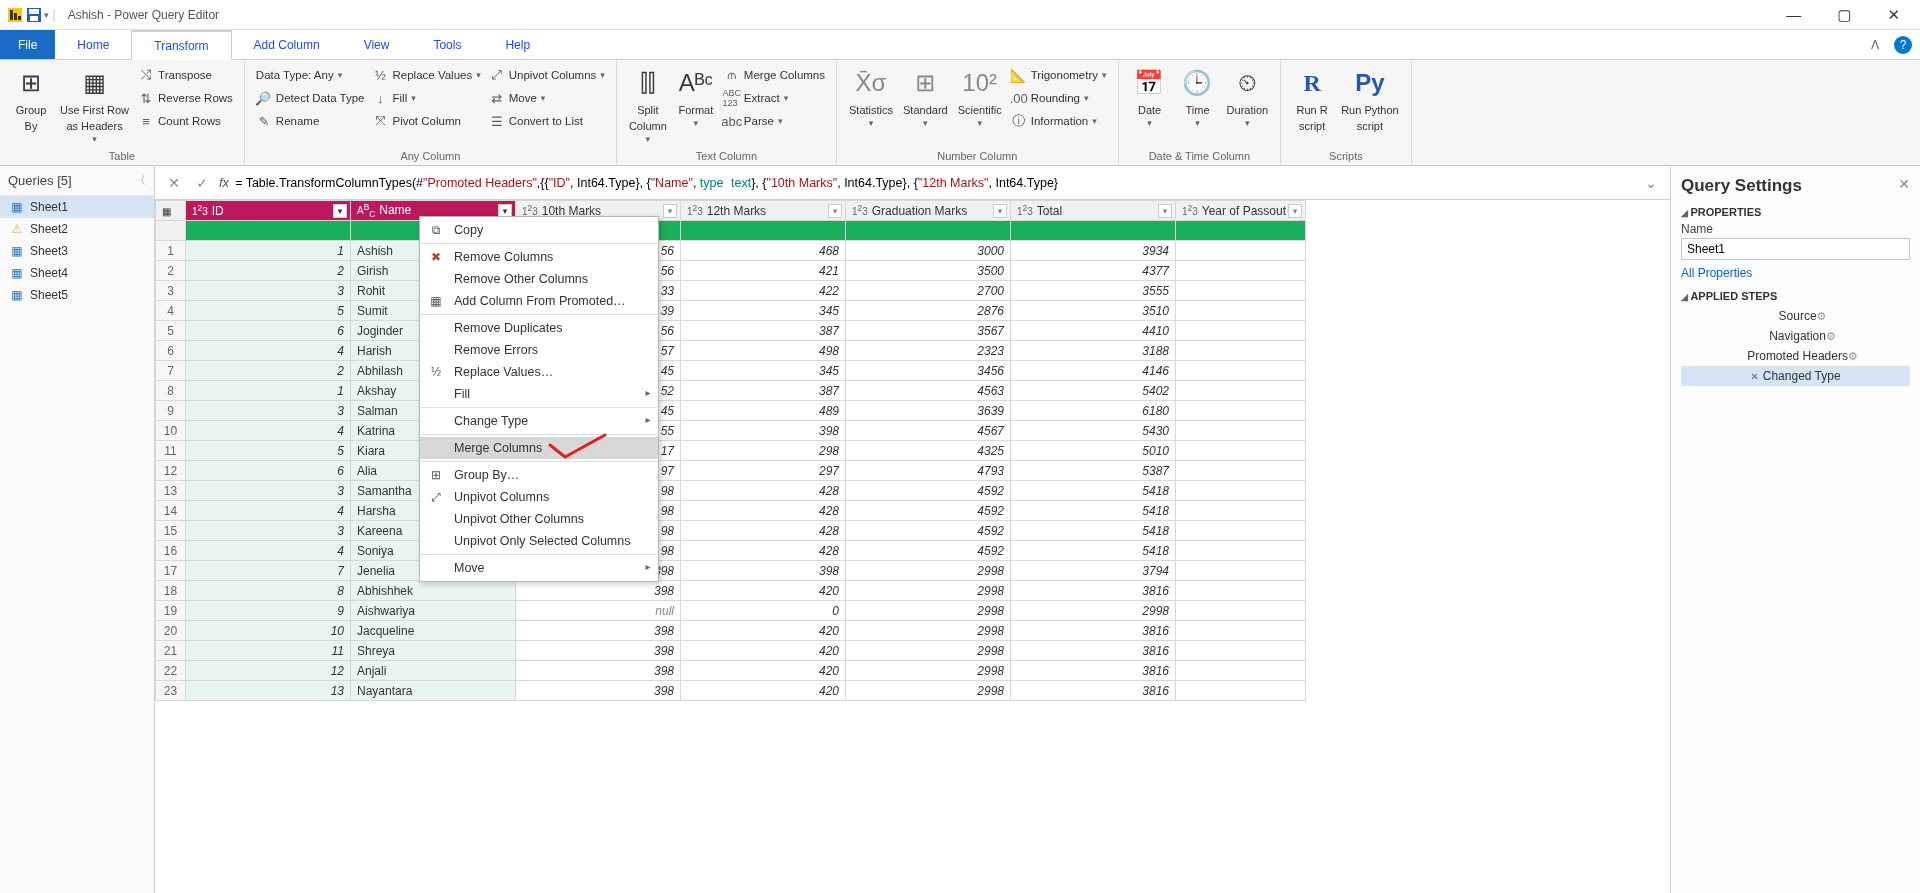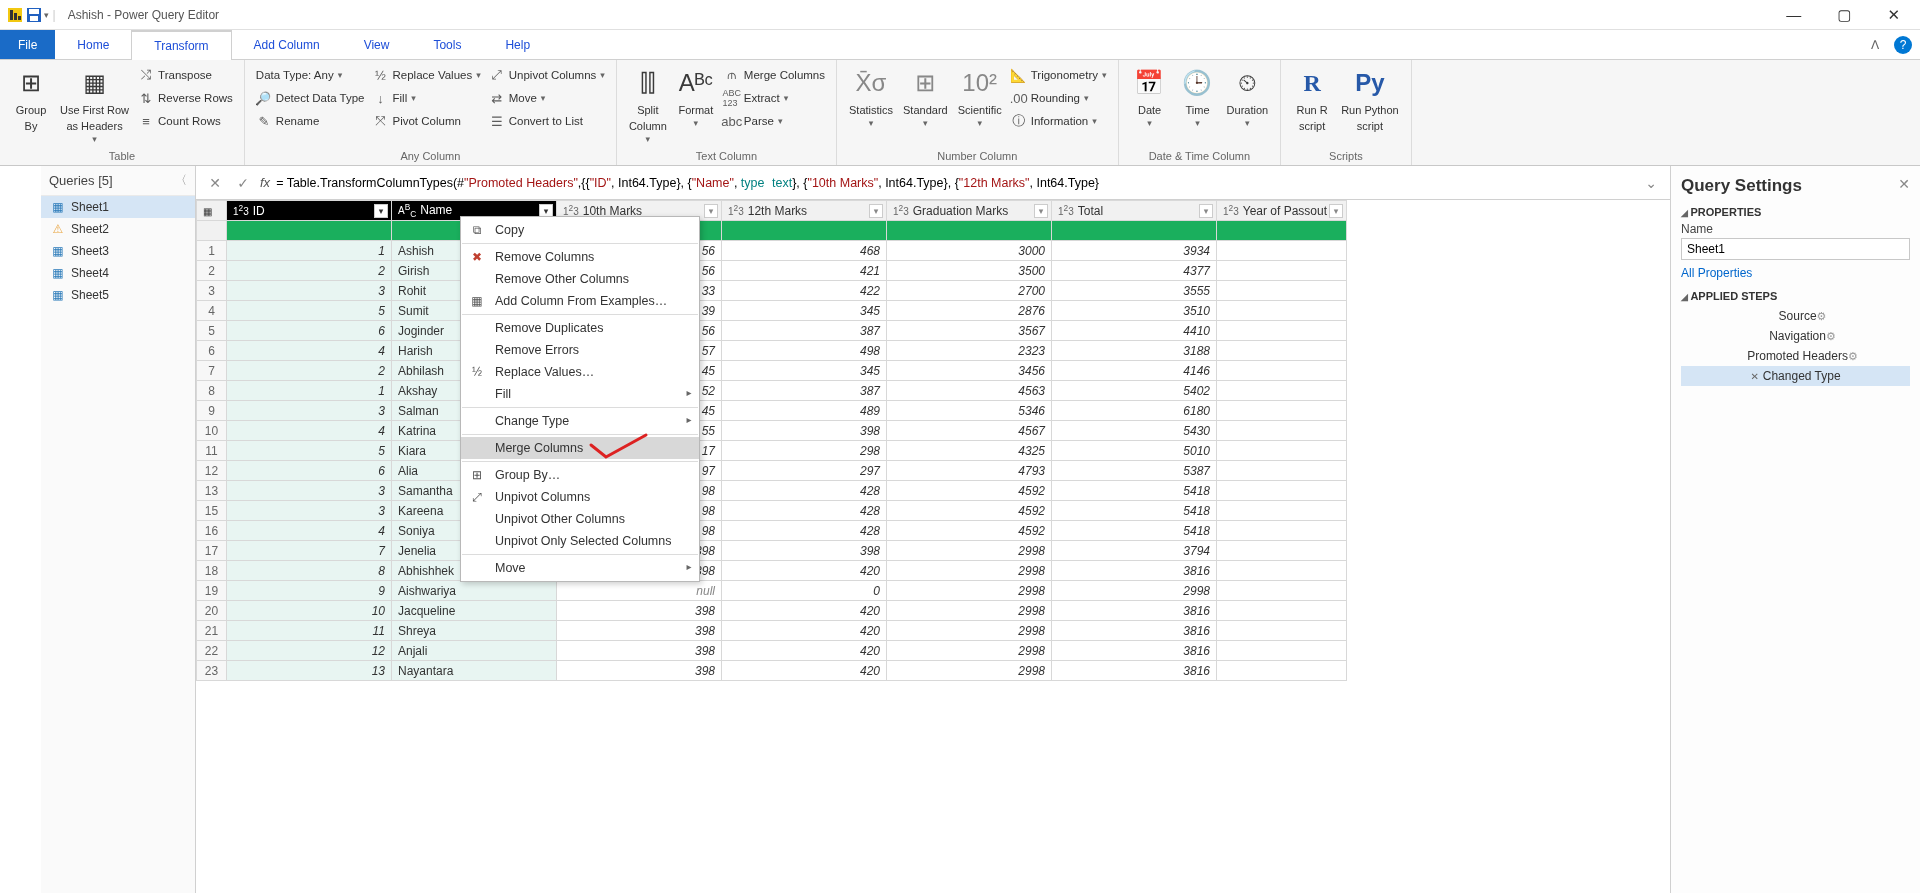--- a/index.html
+++ b/index.html
@@ -19,41 +19,41 @@
 .ribbon-group { border-right: 1px solid #dcdcdc; padding: 4px 8px 0 8px; display:flex; flex-direction:column; }
 .ribbon-group .controls { flex:1; display:flex; align-items:flex-start; gap: 2px; }
 .ribbon-group .label { text-align: center; font-size: 11px; color: #666; padding: 2px 0 3px 0; }
 .bigbtn { display:flex; flex-direction:column; align-items:center; justify-content:flex-start; padding:2px 4px; cursor:pointer; min-width:46px; }
 .bigbtn .bicon { width: 34px; height: 34px; display:flex;align-items:center;justify-content:center; font-size:24px; color:#3a3a3a;}
 .bigbtn .blabel { font-size:11px; text-align:center; line-height:16px; margin-top:2px; color:#333;}
 .smallbtn { display:flex; align-items:center; gap:4px; padding:1px 3px; cursor:pointer; font-size:11.5px; color:#333; height:22px;}
 .smallbtn .sicon { width:16px; height:16px; display:inline-flex; align-items:center; justify-content:center; color:#5c5c5c; font-size:13px;}
 .colstack { display:flex; flex-direction:column; justify-content:flex-start; gap:1px; }
 .caret::after{content:" ▾"; font-size:9px; color:#666;}
-.main { display:flex; height: calc(893px - 30px - 30px - 106px); padding-left: 41px; }
+.main { display:flex; height: calc(893px - 30px - 30px - 106px); }
 .queries-panel { width: 155px; border-right: 1px solid #d0d0d0; background: #fafafa; display:flex; flex-direction:column;}
 .queries-header { padding: 6px 8px; font-size: 13px; color:#444; display:flex; align-items:center; justify-content:space-between; border-bottom:1px solid #eaeaea;}
 .queries-header .chev{font-size:12px;color:#888;cursor:pointer;}
 .query-item { display:flex; align-items:center; gap:6px; padding:4px 10px; font-size:12px; color:#333; cursor:pointer;}
 .query-item.selected{background:#d5e5f5;}
 .qicon { width:14px; height:14px; display:inline-flex;align-items:center;justify-content:center; font-size:12px;}
 .center-panel { flex:1; display:flex; flex-direction:column; min-width:0;}
 .formula-bar { height:34px; border-bottom:1px solid #d0d0d0; display:flex; align-items:center; padding:0 8px; gap:6px;}
 .formula-bar .fbtn{width:22px;height:22px;display:flex;align-items:center;justify-content:center;color:#888;cursor:pointer;font-size:14px;}
 .formula-bar .fx{font-style:italic; color:#555; font-size:13px;}
 .formula-bar .formula{flex:1; font-family:Consolas,monospace; font-size:12.5px; white-space:nowrap; overflow:hidden;}
 .formula .kw1{color:#000;}
 .formula .str{color:#a31515;}
 .formula .typ{color:#008080;}
 .formula .lit{color:#008080;}
 .data-grid { flex:1; overflow:auto; position:relative;}
 table.grid { border-collapse:collapse; table-layout:fixed; }
 table.grid th, table.grid td{ border:1px solid #d8d8d8; font-size:12px; padding:0 6px; height:20px; white-space:nowrap; overflow:hidden;}
 table.grid th{ background:#f1f1f1; text-align:left; font-weight:normal; position:relative; color:#333;}
-table.grid th.selected-col{ background:#000000; color:#fff;}
+table.grid th.selected-col{ background:#be185d; color:#fff;}
 table.grid th .col-icon{ display:inline-block; font-size:10px; color:#666; margin-right:4px;}
 table.grid th.selected-col .col-icon{color:#fff;}
 table.grid th .filter{position:absolute; right:3px; top:3px; font-size:9px; color:#888; background:#fff; border:1px solid #ccc; width:14px; height:14px; line-height:12px; text-align:center; cursor:pointer;}
 table.grid th.selected-col .filter{color:#333;}
 table.grid td.rownum{ text-align:center; background:#f7f7f7; color:#666;}
 table.grid td.num{text-align:right; font-style:italic;}
 table.grid td.txt{text-align:left;}
 table.grid td.selected-col{background:#e8f5f2;}
 .health-bar{height:3px; padding:0!important; border-top:none!important;}
 .health-bar div{height:100%; background:#1aaf5d;}
@@ -452,21 +452,21 @@
               <td class="num">4563</td>
               <td class="num">5402</td>
               <td class="num"></td>
             </tr>
             <tr>
               <td class="rownum">9</td>
               <td class="num selected-col">3</td>
               <td class="txt selected-col">Salman</td>
               <td class="num">45</td>
               <td class="num">489</td>
-              <td class="num">5346</td>
+              <td class="num">3639</td>
               <td class="num">6180</td>
               <td class="num"></td>
             </tr>
             <tr>
               <td class="rownum">10</td>
               <td class="num selected-col">4</td>
               <td class="txt selected-col">Katrina</td>
               <td class="num">55</td>
               <td class="num">398</td>
               <td class="num">4567</td>
@@ -497,20 +497,30 @@
               <td class="rownum">13</td>
               <td class="num selected-col">3</td>
               <td class="txt selected-col">Samantha</td>
               <td class="num">98</td>
               <td class="num">428</td>
               <td class="num">4592</td>
               <td class="num">5418</td>
               <td class="num"></td>
             </tr>
             <tr>
+              <td class="rownum">14</td>
+              <td class="num selected-col">4</td>
+              <td class="txt selected-col">Harsha</td>
+              <td class="num">98</td>
+              <td class="num">428</td>
+              <td class="num">4592</td>
+              <td class="num">5418</td>
+              <td class="num"></td>
+            </tr>
+            <tr>
               <td class="rownum">15</td>
               <td class="num selected-col">3</td>
               <td class="txt selected-col">Kareena</td>
               <td class="num">98</td>
               <td class="num">428</td>
               <td class="num">4592</td>
               <td class="num">5418</td>
               <td class="num"></td>
             </tr>
             <tr>
@@ -594,21 +604,21 @@
               <td class="num"></td>
             </tr>
           </tbody>
         </table>
 
       <div class="context-menu" id="ctx" style="left:264px; top:16px;">
           <div class="mitem"><span class="micon">⧉</span><span>Copy</span></div>
           <div class="sep"></div>
           <div class="mitem"><span class="micon" style="color:#c04030">✖</span><span>Remove Columns</span></div>
           <div class="mitem"><span>Remove Other Columns</span></div>
-          <div class="mitem"><span class="micon">▦</span><span>Add Column From Examples…</span></div>
+          <div class="mitem"><span class="micon">▦</span><span>Add Column From Promoted…</span></div>
           <div class="sep"></div>
           <div class="mitem"><span>Remove Duplicates</span></div>
           <div class="mitem"><span>Remove Errors</span></div>
           <div class="mitem"><span class="micon">½</span><span>Replace Values…</span></div>
           <div class="mitem arrow"><span>Fill</span></div>
           <div class="sep"></div>
           <div class="mitem arrow"><span>Change Type</span></div>
           <div class="sep"></div>
           <div class="mitem highlighted"><span>Merge Columns</span></div>
           <div class="sep"></div>

